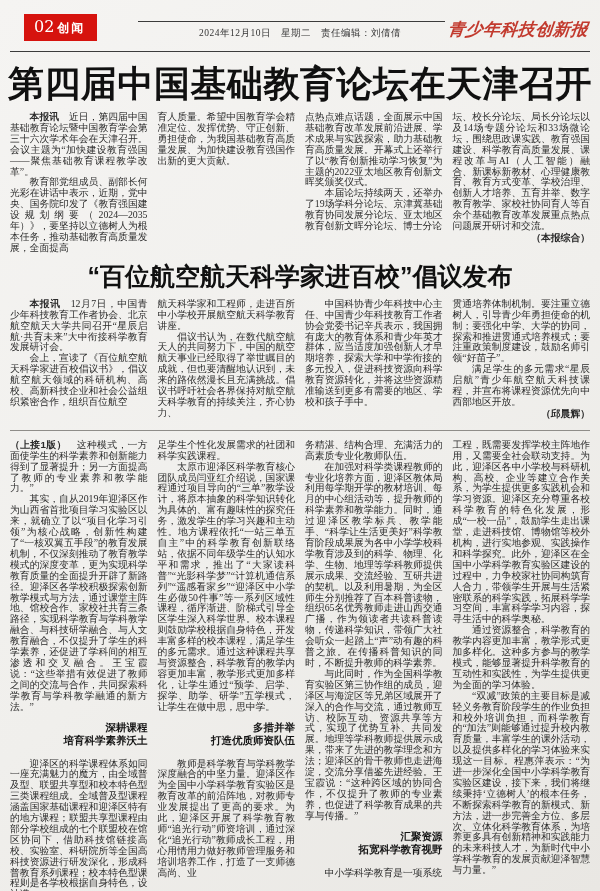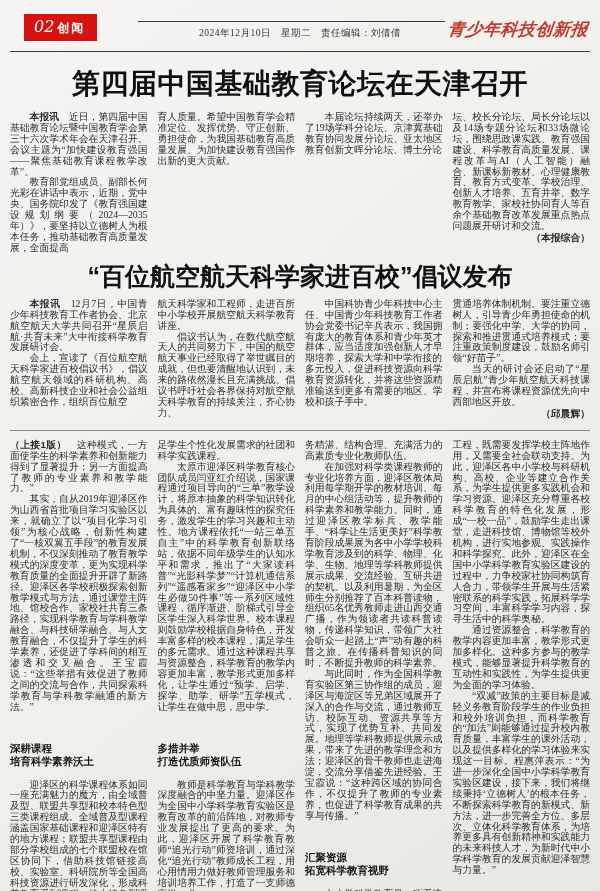--- a/index.html
+++ b/index.html
@@ -10,56 +10,56 @@
     font-family:"Liberation Serif","DejaVu Serif",serif;color:#262626;
   }
   
   .hdr{position:relative;height:38px;margin:2px 2px 0 2px;}
   .hdr-rule-top{position:absolute;top:7px;left:128px;right:145px;height:1px;background:#3c3c3c;}
   .hdr-rule-bottom{position:absolute;bottom:0;left:0;right:0;height:1px;background:#3c3c3c;}
   .badge{
     position:absolute;left:14px;top:0;background:#d6130e;color:#fff;
     padding:3px 12px 4px 10px;display:flex;align-items:baseline;gap:3px;
   }
-  .badge .no{font-style:italic;font-size:16px;font-family:"DejaVu Serif",serif;}
+  .badge .no{font-size:16px;font-family:"DejaVu Serif",serif;}
   .badge .name{font-weight:bold;font-size:12px;font-family:"Liberation Sans","DejaVu Sans",sans-serif;letter-spacing:2px;}
   .dateline{
     position:absolute;left:0;right:0;top:13px;text-align:center;
     font-size:9.5px;color:#333;letter-spacing:0.5px;
   }
   .masthead{
     position:absolute;right:2px;top:4px;color:#c23a2e;
     font-family:"DejaVu Serif",serif;font-style:italic;font-weight:bold;
     font-size:17px;transform:skewX(-6deg);letter-spacing:0.5px;white-space:nowrap;
   }
   
   .h1{
     font-family:"Liberation Sans","DejaVu Sans",sans-serif;font-weight:900;
-    font-size:28px;line-height:40px;text-align:center;color:#101010;
+    font-size:36px;line-height:40px;text-align:center;color:#101010;
     margin:12px 0 8px 0;letter-spacing:0.5px;white-space:nowrap;
   }
   .h2{
     font-family:Liberation Sans, sans-serif;font-weight:bold;
     font-size:25px;line-height:28px;text-align:center;color:#101010;
     margin:8px 0 9px 0;white-space:nowrap;
   }
   
   .cols{display:flex;gap:10px;padding:0 2px;align-items:flex-start;}
   .col{flex:1;min-width:0;}
   .para{
     margin:0;font-size:9.8px;line-height:10.9px;text-align:justify;
     word-break:break-all;color:#2b2b2b;
   }
   .para.indent{text-indent:2em;}
   .para b{font-family:"Liberation Sans","DejaVu Sans",sans-serif;}
   .byline{font-size:9.8px;line-height:12px;font-weight:bold;text-align:right;margin:0;}
   .subhead{
-    text-align:left;font-weight:bold;color:#151515;
+    text-align:right;font-weight:bold;color:#151515;
     font-family:"Liberation Sans","DejaVu Sans",sans-serif;
-    font-size:10.5px;line-height:13.5px;margin:29px 0 11px 0;
+    font-size:10.5px;line-height:13.5px;margin:8px 0 11px 0;
   }
   .divider{border:none;border-top:1px solid #8f8d89;margin:10px 2px 9px 2px;}
   .sec1{min-height:136px;}
   .sec2{min-height:114px;}
 </style>
 </head>
 <body>
 
 <div class="page">
 
@@ -78,20 +78,21 @@
 
   <section class="cols sec1">
       <div class="col">
         <p class="para indent"><b>本报讯</b>　近日，第四届中国基础教育论坛暨中国教育学会第三十六次学术年会在天津召开。会议主题为“加快建设教育强国——聚焦基础教育课程教学改革”。</p>
         <p class="para indent">教育部党组成员、副部长何光彩在讲话中表示，近期，党中央、国务院印发了《教育强国建设规划纲要（2024—2035年）》，要坚持以立德树人为根本任务，推动基础教育高质量发展，全面提高</p>
       </div>
       <div class="col">
         <p class="para">育人质量。希望中国教育学会精准定位、发挥优势、守正创新、勇担使命，为我国基础教育高质量发展、为加快建设教育强国作出新的更大贡献。</p>
       </div>
       <div class="col">
+        <p class="para">点热点难点话题，全面展示中国基础教育改革发展前沿进展、学术成果与实践探索，助力基础教育高质量发展。开幕式上还举行了以“教育创新推动学习恢复”为主题的2022亚太地区教育创新文晖奖颁奖仪式。</p>
         <p class="para indent">本届论坛持续两天，还举办了19场学科分论坛、京津冀基础教育协同发展分论坛、亚太地区教育创新文晖分论坛、博士分论</p>
       </div>
       <div class="col">
         <p class="para">坛、校长分论坛、局长分论坛以及14场专题分论坛和33场微论坛，围绕思政课实践、教育强国建设、科学教育高质量发展、课程改革与AI（人工智能）融合、新课标新教材、心理健康教育、教育方式变革、学校治理、创新人才培养、五育并举、数字教育教学、家校社协同育人等百余个基础教育改革发展重点热点问题展开研讨和交流。</p>
         <div class="byline">（本报综合）</div>
       </div>
     </section>
 
   <div class="h2">“百位航空航天科学家进百校”倡议发布</div>
 
@@ -103,21 +104,21 @@
       <div class="col">
         <p class="para">航天科学家和工程师，走进百所中小学校开展航空航天科学教育讲座。</p>
         <p class="para indent">倡议书认为，在数代航空航天人的共同努力下，中国的航空航天事业已经取得了举世瞩目的成就，但也要清醒地认识到，未来的路依然漫长且充满挑战。倡议书呼吁社会各界保持对航空航天科学教育的持续关注，齐心协力、</p>
       </div>
       <div class="col">
         <p class="para indent">中国科协青少年科技中心主任、中国青少年科技教育工作者协会党委书记辛兵表示，我国拥有庞大的教育体系和青少年英才群体，应当适度加强创新人才早期培养，探索大学和中学衔接的</p>
         <p class="para">多元投入，促进科技资源向科学教育资源转化，并将这些资源精准输送到更多有需要的地区、学校和孩子手中。</p>
       </div>
       <div class="col">
         <p class="para">贯通培养体制机制。要注重立德树人，引导青少年勇担使命的机制；要强化中学、大学的协同，探索和推进贯通式培养模式；要注重政策制度建设，鼓励名师引领“好苗子”。</p>
-        <p class="para indent">当天的研讨会还启动了“星辰启航”青少年航空航天科技课程，并宣布将课程资源优先向中西部地区开放。</p>
+        <p class="para indent">满足学生的多元需求“星辰启航”青少年航空航天科技课程，并宣布将课程资源优先向中西部地区开放。</p>
         <div class="byline">（邱晨辉）</div>
       </div>
     </section>
 
   <hr class="divider">
 
   <section class="cols sec3">
       <div class="col">
         <p class="para"><b>（上接1版）</b>　这种模式，一方面使学生的科学素养和创新能力得到了显著提升；另一方面提高了教师的专业素养和教学能力。”</p>
         <p class="para indent">其实，自从2019年迎泽区作为山西省首批项目学习实验区以来，就确立了以“项目化学习引领”为核心战略，创新性构建了“一核双翼五手段”的教育发展机制，不仅深刻推动了教育教学模式的深度变革，更为实现科学教育质量的全面提升开辟了新路径。迎泽区各学校积极探索创新教学模式与方法，通过课堂主阵地、馆校合作、家校社共育三条路径，实现科学教育与学科教学融合、与科技研学融合、与人文教育融合，不仅提升了学生的科学素养，还促进了学科间的相互渗透和交叉融合。王宝霞说：“这些举措有效促进了教师之间的交流与合作，共同探索科学教育与学科教学融通的新方法。”</p>

